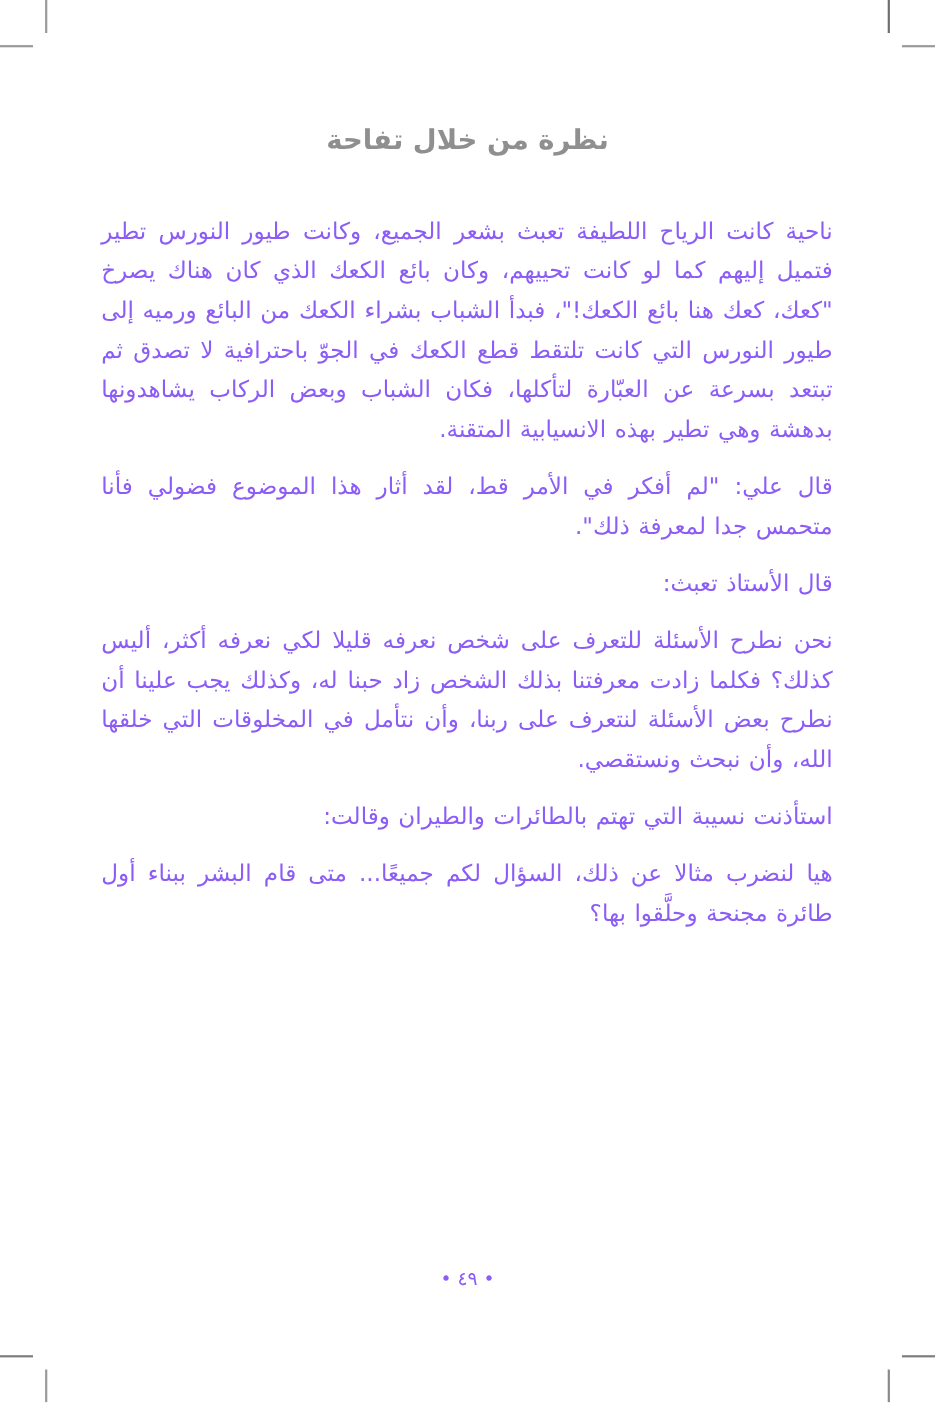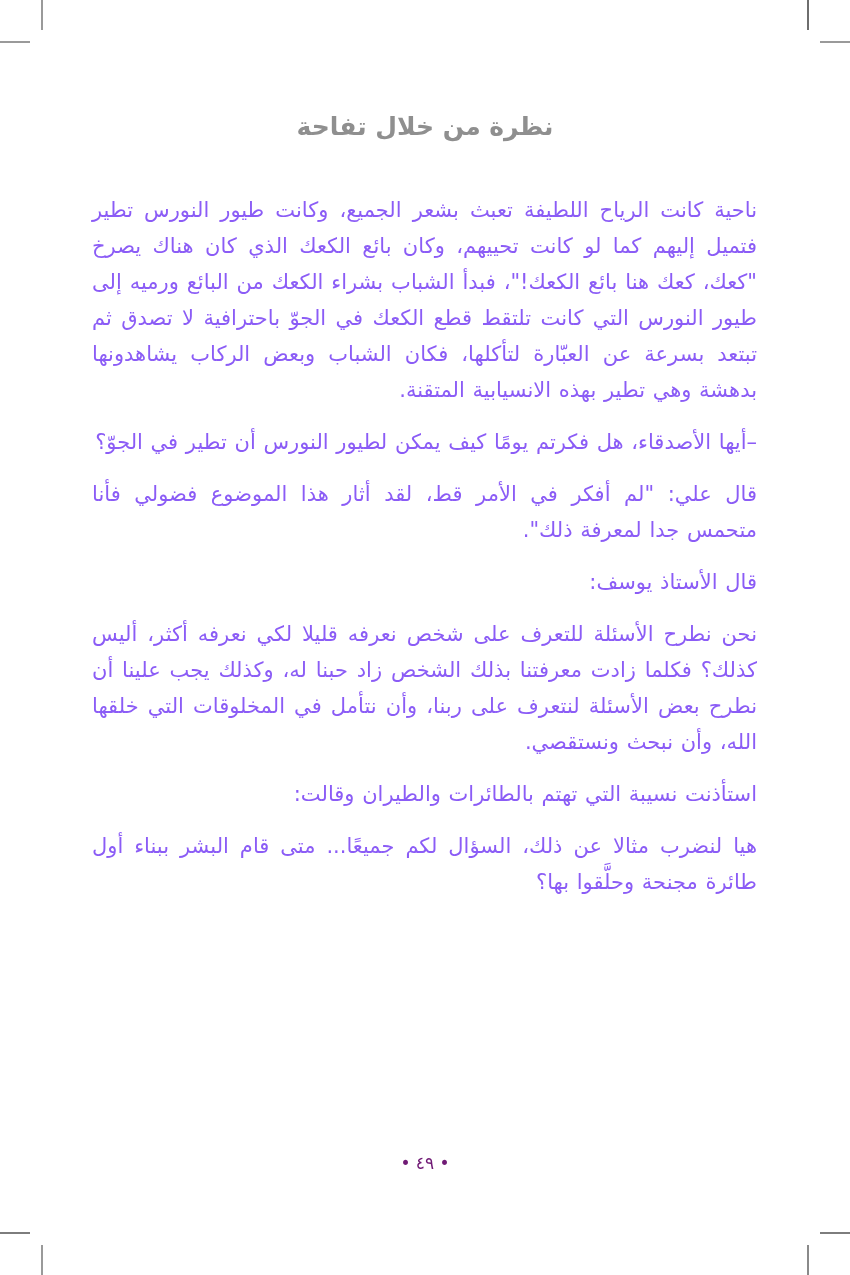--- a/index.html
+++ b/index.html
@@ -60,21 +60,21 @@
     text-align-last: right;
     word-spacing: 1px;
   }
   .page-number {
     position: absolute;
     bottom: 102px;
     left: 0;
     right: 0;
     text-align: center;
     font-size: 17px;
-    color: #701a75;
+    color: #8b5cf6;
     letter-spacing: 4px;
   }
 </style>
 </head>
 <body>
 
 <div class="page">
 
   <div class="mark v tl-v"></div>
   <div class="mark h tl-h"></div>
@@ -82,23 +82,22 @@
   <div class="mark h tr-h"></div>
   <div class="mark h bl-h"></div>
   <div class="mark v bl-v"></div>
   <div class="mark h br-h"></div>
   <div class="mark v br-v"></div>
 
   <h1 class="chapter-title">نظرة من خلال تفاحة</h1>
 
   <main class="body-text">
     <p>ناحية كانت الرياح اللطيفة تعبث بشعر الجميع، وكانت طيور النورس تطير فتميل إليهم كما لو كانت تحييهم، وكان بائع الكعك الذي كان هناك يصرخ "كعك، كعك هنا بائع الكعك!"، فبدأ الشباب بشراء الكعك من البائع ورميه إلى طيور النورس التي كانت تلتقط قطع الكعك في الجوّ باحترافية لا تصدق ثم تبتعد بسرعة عن العبّارة لتأكلها، فكان الشباب وبعض الركاب يشاهدونها بدهشة وهي تطير بهذه الانسيابية المتقنة.</p>
-    <p>–أيها الأصدقاء، هل فكرتم يومًا كيف يمكن لطيور النورس أن تطير في الجوّ؟</p>
     <p>قال علي: "لم أفكر في الأمر قط، لقد أثار هذا الموضوع فضولي فأنا متحمس جدا لمعرفة ذلك".</p>
-    <p>قال الأستاذ يوسف:</p>
+    <p>قال الأستاذ تعبث:</p>
     <p>نحن نطرح الأسئلة للتعرف على شخص نعرفه قليلا لكي نعرفه أكثر، أليس كذلك؟ فكلما زادت معرفتنا بذلك الشخص زاد حبنا له، وكذلك يجب علينا أن نطرح بعض الأسئلة لنتعرف على ربنا، وأن نتأمل في المخلوقات التي خلقها الله، وأن نبحث ونستقصي.</p>
     <p>استأذنت نسيبة التي تهتم بالطائرات والطيران وقالت:</p>
     <p>هيا لنضرب مثالا عن ذلك، السؤال لكم جميعًا... متى قام البشر ببناء أول طائرة مجنحة وحلَّقوا بها؟</p>
   </main>
 
   <div class="page-number">• ٤٩ •</div>
 
 </div>
 
 </body></html>

